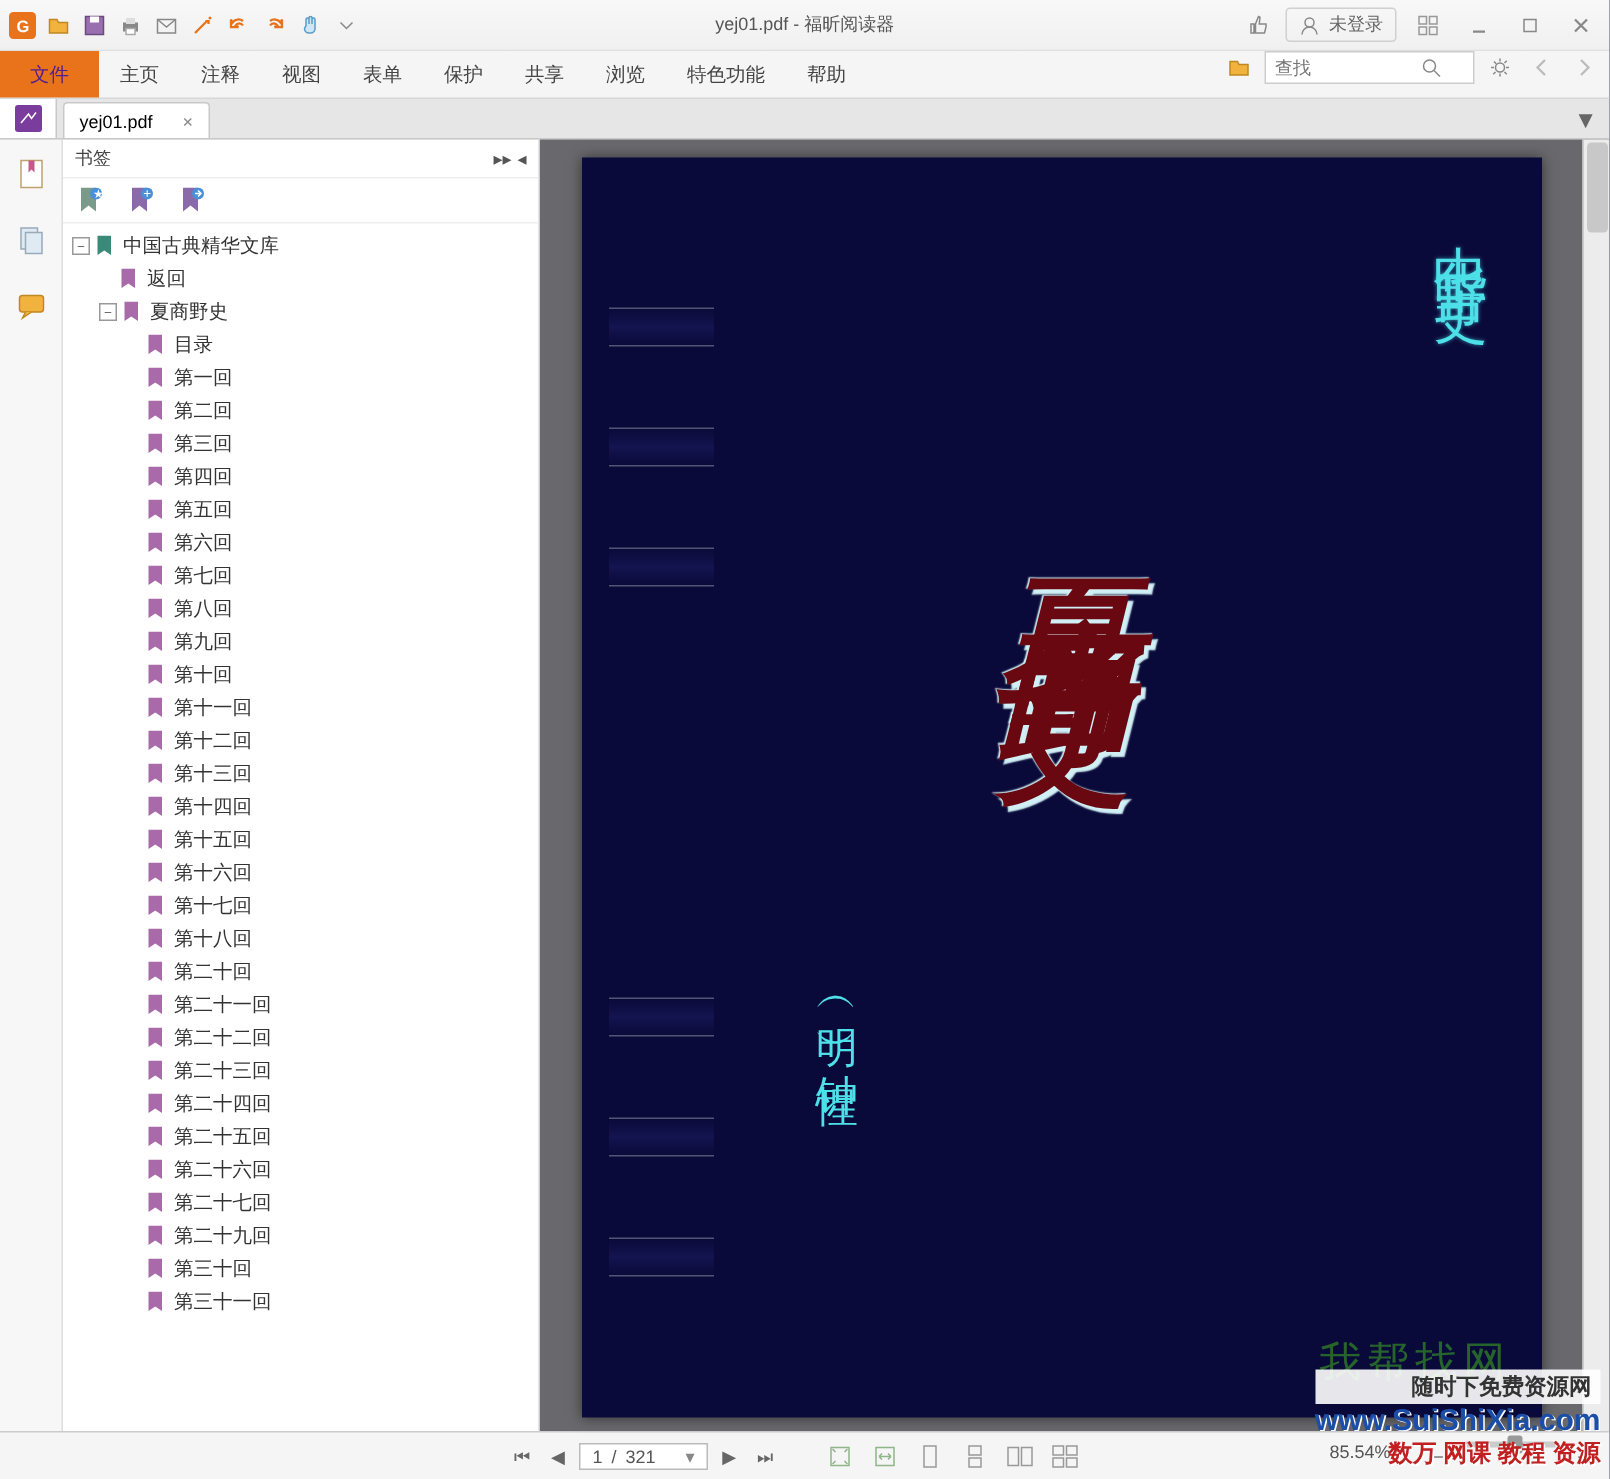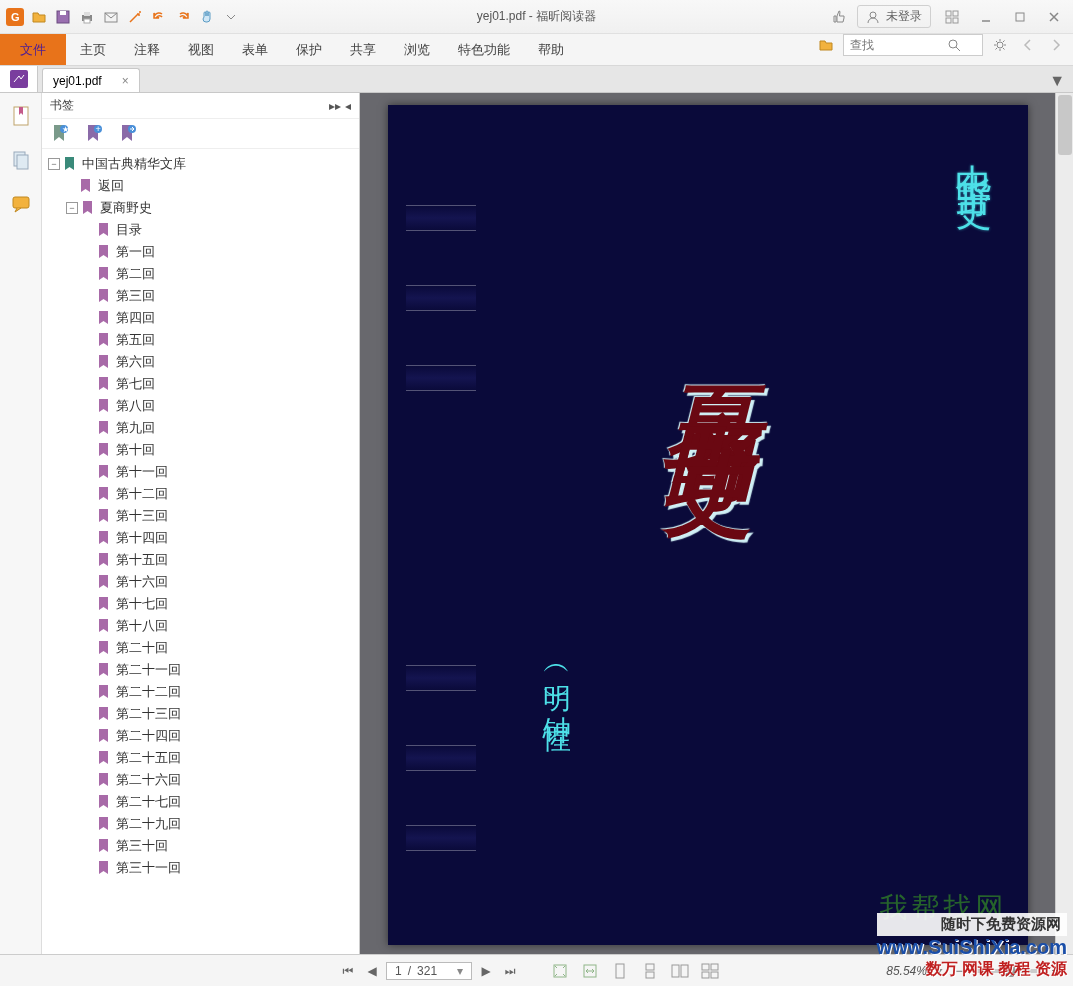--- a/index.html
+++ b/index.html
@@ -60,21 +60,21 @@
 .wm-logo { position: absolute; right: 20px; bottom: 18px; color: #2a6e2a; font-size: 28px; font-family: "KaiTi",serif; letter-spacing: 4px; opacity: .9; }
 .doc-scroll { width: 18px; background: #ececec; border-left: 1px solid #ccc; position: relative; }
 .scroll-thumb { position: absolute; top: 2px; left: 2px; width: 14px; height: 60px; background: #c8c8c8; border-radius: 3px; }
 
 
 .status-bar { height: 32px; border-top: 1px solid #ccc; background: #f5f5f5; display: flex; align-items: center; padding: 0 8px; gap: 10px; font-size: 12px; color: #555; }
 .sb-left { display: flex; align-items: center; gap: 4px; margin-left: 330px; }
 .nav-btn { width: 20px; height: 20px; display: flex; align-items: center; justify-content: center; cursor: pointer; color: #666; }
 .page-box { border: 1px solid #bbb; background: #fff; padding: 1px 8px; display: flex; align-items: center; gap: 6px; }
 .sb-icons { display: flex; gap: 10px; margin-left: 20px; }
-.sb-right { margin-left: auto; display: flex; align-items: center; gap: 8px; font-style: italic; }
+.sb-right { margin-left: auto; display: flex; align-items: flex-start; gap: 8px; }
 .zoom-track { width: 60px; height: 4px; background: #ccc; position: relative; }
 .zoom-thumb { position: absolute; left: 28px; top: -4px; width: 10px; height: 12px; background: #999; border-radius: 2px; }
 
 
 .overlay-wm { position: absolute; right: 6px; bottom: 6px; text-align: right; pointer-events: none; }
 .overlay-wm .line1 { background: rgba(255,255,255,.9); color: #333; font-size: 15px; padding: 2px 6px; font-weight: bold; }
 .overlay-wm .line2 { color: #1a4ea8; font-size: 20px; font-weight: bold; text-shadow: 1px 1px 0 #fff; }
 .overlay-wm .line3 { color: #c02020; font-size: 16px; font-weight: bold; text-shadow: 1px 1px 0 #fff; }
 
 svg { display: block; }

